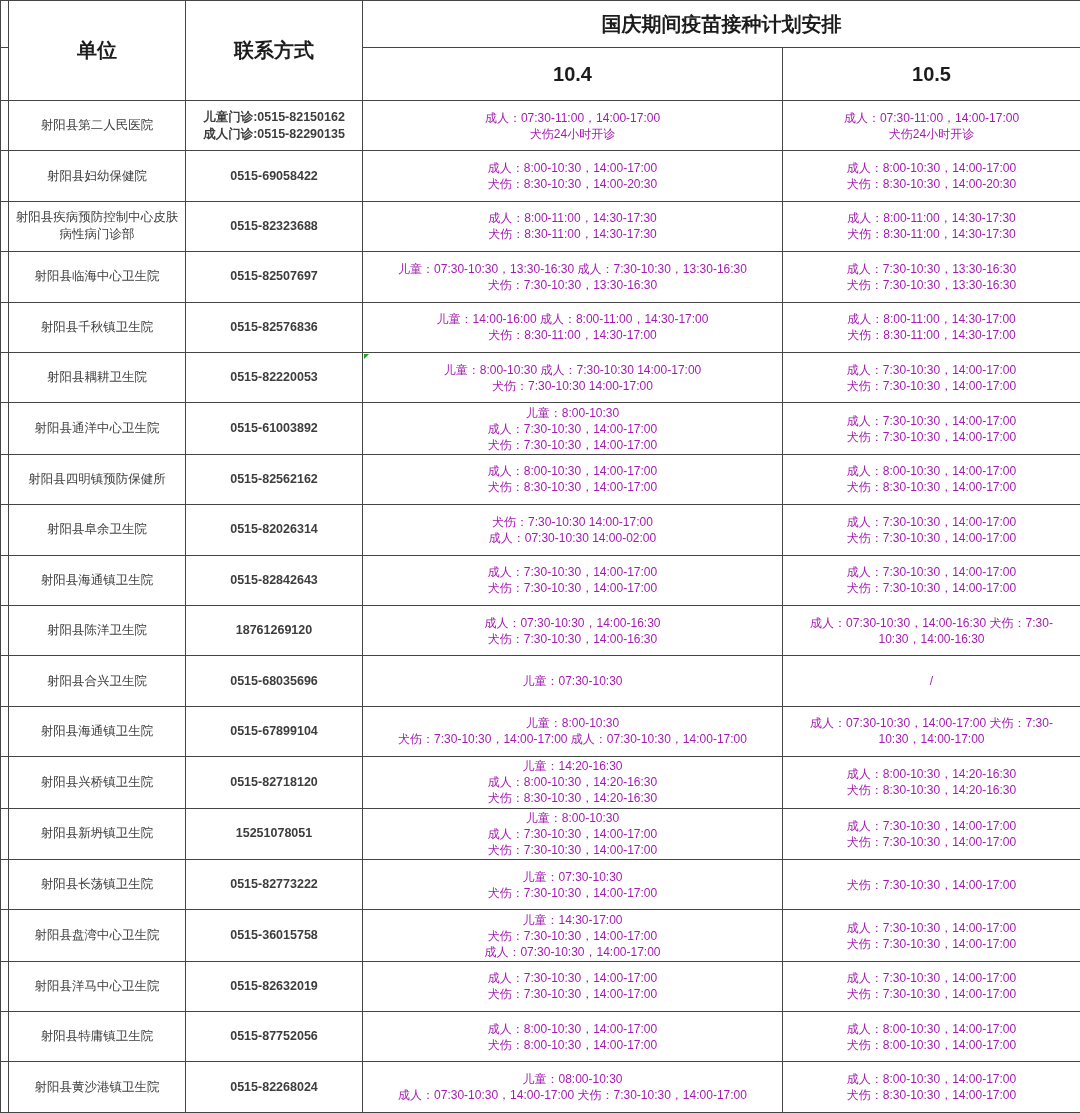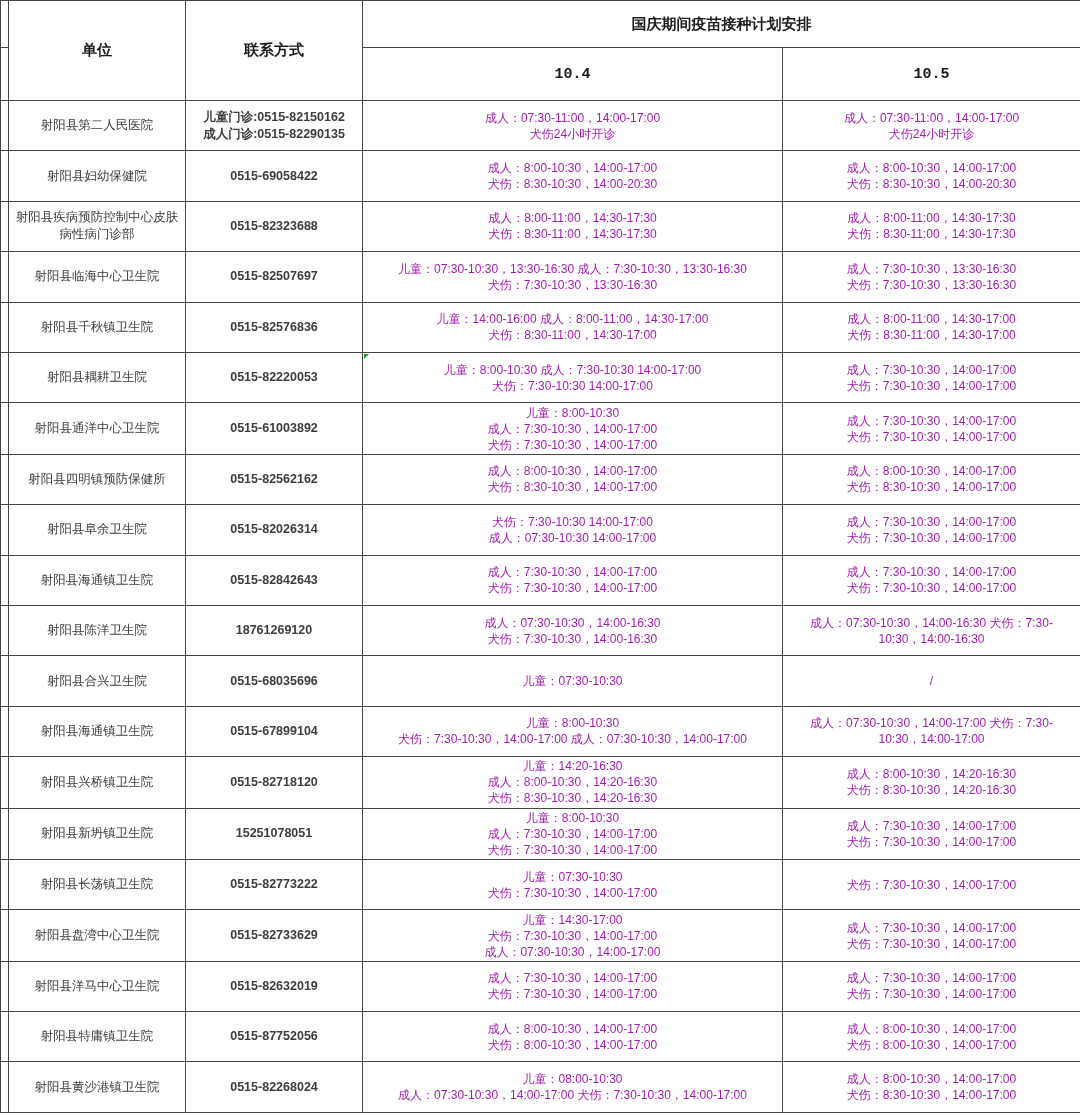--- a/index.html
+++ b/index.html
@@ -8,22 +8,22 @@
     font-family: "Liberation Sans", sans-serif;
     color: #3d3d3d;
   }
   table.schedule {
     width: 1080px; height: 1113px;
     border-collapse: collapse; table-layout: fixed;
     background: #ffffff;
   }
   th, td { border: 1px solid #454545; overflow: hidden; }
   thead th {
-    font-weight: bold; color: #1c1c1c; font-size: 15px;
-    text-align: center; vertical-align: middle; padding: 0 4px; font-family: Liberation Mono, monospace;
+    font-weight: bold; color: #1c1c1c; font-size: 20px;
+    text-align: center; vertical-align: middle; padding: 0 4px;
   }
   tr.header-row-1 { height: 47px; }
   tr.header-row-2 { height: 53px; }
   tbody tr { height: 50px; }
   td.unit {
     font-size: 12.5px; text-align: center; vertical-align: middle;
     padding: 2px 6px; line-height: 17px; color: #3d3d3d;
   }
   td.contact {
     font-size: 12.5px; text-align: center; vertical-align: middle;
@@ -192,21 +192,21 @@
         </td>
   </tr>
       <tr>
     <td class="sliver"></td>
     <td class="unit">射阳县阜余卫生院</td>
     <td class="contact">
           <div class="line">0515-82026314</div>
         </td>
     <td class="sched">
           <div class="line">犬伤：7:30-10:30 14:00-17:00</div>
-          <div class="line">成人：07:30-10:30 14:00-17:00</div>
+          <div class="line">成人：07:30-10:30 14:00-02:00</div>
         </td>
     <td class="sched">
           <div class="line">成人：7:30-10:30，14:00-17:00</div>
           <div class="line">犬伤：7:30-10:30，14:00-17:00</div>
         </td>
   </tr>
       <tr>
     <td class="sliver"></td>
     <td class="unit">射阳县海通镇卫生院</td>
     <td class="contact">
@@ -305,21 +305,21 @@
           <div class="line">犬伤：7:30-10:30，14:00-17:00</div>
         </td>
     <td class="sched">
           <div class="line">犬伤：7:30-10:30，14:00-17:00</div>
         </td>
   </tr>
       <tr>
     <td class="sliver"></td>
     <td class="unit">射阳县盘湾中心卫生院</td>
     <td class="contact">
-          <div class="line">0515-82733629</div>
+          <div class="line">0515-36015758</div>
         </td>
     <td class="sched">
           <div class="line">儿童：14:30-17:00</div>
           <div class="line">犬伤：7:30-10:30，14:00-17:00</div>
           <div class="line">成人：07:30-10:30，14:00-17:00</div>
         </td>
     <td class="sched">
           <div class="line">成人：7:30-10:30，14:00-17:00</div>
           <div class="line">犬伤：7:30-10:30，14:00-17:00</div>
         </td>

